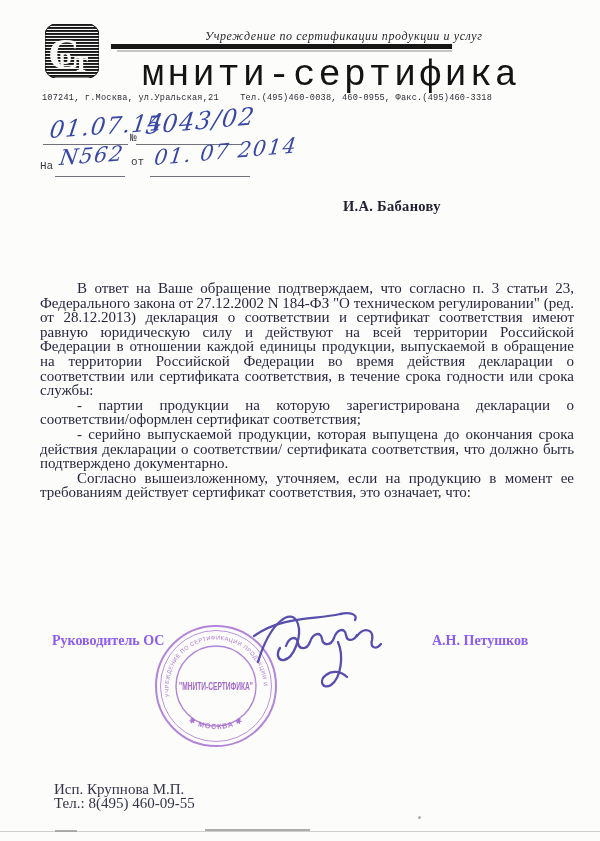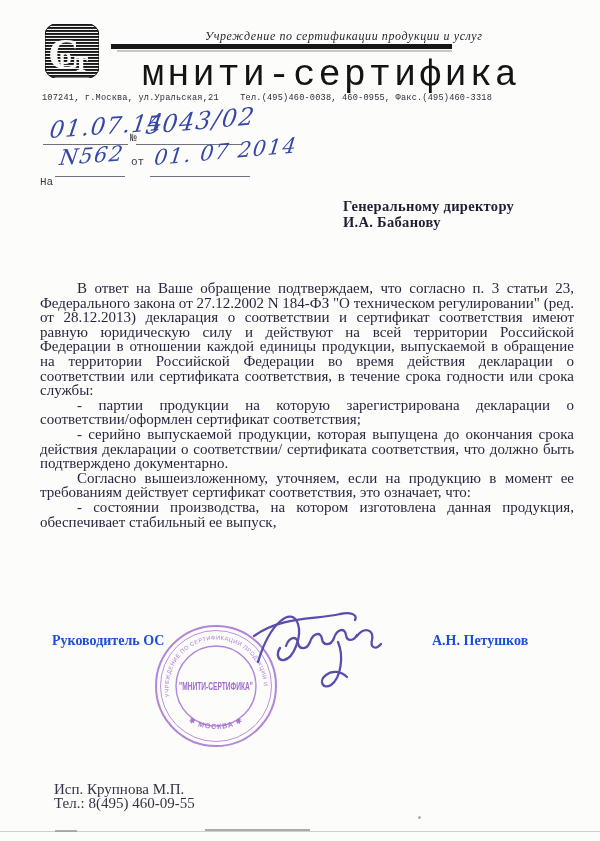--- a/index.html
+++ b/index.html
@@ -21,21 +21,21 @@
     font-family:"DejaVu Serif",serif;font-style:italic;color:#3747a6;
     white-space:nowrap;letter-spacing:1.5px;transform-origin:left bottom;
   }
   .uline{height:1.2px;background:#71717c;}
   
   .recipient{font-weight:bold;font-size:14.5px;line-height:15.8px;letter-spacing:.3px;color:#1f1f33;white-space:nowrap;}
   
   .body-text{width:534px;font-size:15px;line-height:14.6px;text-align:justify;color:#272740;}
   .body-text p{margin:0;text-indent:37px;}
   
-  .sig-label{font-weight:bold;font-size:14px;color:#1d4ed8;white-space:nowrap;}
+  .sig-label{font-weight:bold;font-size:14px;color:#8b5cf6;white-space:nowrap;}
   .footer-text{font-size:15px;line-height:14px;color:#33334a;white-space:nowrap;margin-left:16px;}
   .artifact{position:absolute;}
 </style>
 </head>
 <body>
 
 <div class="page">
 
   <svg class="abs" style="left:45px;top:24px;" width="54" height="54" viewBox="0 0 54 54">
     <defs>
@@ -58,38 +58,36 @@
   <div class="abs brand-title" style="left:126px;top:54px;margin-left:16px;">мнити-сертифика</div>
 
   <div class="abs address" style="left:42px;top:93px;">107241, г.Москва, ул.Уральская,21    Тел.(495)460-0038, 460-0955, Факс.(495)460-3318</div>
 
   <div class="abs hand" style="left:48px;top:117px;font-size:23px;transform:rotate(-4deg) skewX(-12deg);">01.07.14</div>
   <div class="abs typed" style="left:130px;top:132px;">№</div>
   <div class="abs hand" style="left:144px;top:112px;font-size:24px;transform:rotate(-5deg) skewX(-12deg);">5043/02</div>
   <div class="abs uline" style="left:43px;top:144px;width:85px;"></div>
   <div class="abs uline" style="left:136px;top:144px;width:106px;"></div>
 
-  <div class="abs typed" style="left:40px;top:176px;">На</div>
+  <div class="abs typed" style="left:40px;top:160px;">На</div>
   <div class="abs hand" style="left:58px;top:146px;font-size:21px;transform:rotate(-4deg) skewX(-12deg);">N562</div>
   <div class="abs typed" style="left:131px;top:156px;">от</div>
   <div class="abs hand" style="left:153px;top:146px;font-size:21px;transform:rotate(-5deg) skewX(-12deg);">01. 07 2014</div>
   <div class="abs uline" style="left:55px;top:176px;width:70px;"></div>
   <div class="abs uline" style="left:150px;top:176px;width:100px;"></div>
 
   <div class="abs recipient" style="left:343px;top:199px;">
-    <div>Генеральному директору</div>
     <div>И.А. Бабанову</div>
   </div>
 
   <div class="abs body-text" style="left:40px;top:281px;">
     <p>В ответ на Ваше обращение подтверждаем, что согласно п. 3 статьи 23, Федерального закона от 27.12.2002 N 184-ФЗ "О техническом регулировании" (ред. от 28.12.2013) декларация о соответствии и сертификат соответствия имеют равную юридическую силу и действуют на всей территории Российской Федерации в отношении каждой единицы продукции, выпускаемой в обращение на территории Российской Федерации во время действия декларации о соответствии или сертификата соответствия, в течение срока годности или срока службы:</p>
     <p>- партии продукции на которую зарегистрирована декларации о соответствии/оформлен сертификат соответствия;</p>
     <p>- серийно выпускаемой продукции, которая выпущена до окончания срока действия декларации о соответствии/ сертификата соответствия, что должно быть подтверждено документарно.</p>
     <p>Согласно вышеизложенному, уточняем, если на продукцию в момент ее требованиям действует сертификат соответствия, это означает, что:</p>
-    <p>- состоянии производства, на котором изготовлена данная продукция, обеспечивает стабильный ее выпуск,</p>
   </div>
 
   <div class="abs sig-label" style="left:52px;top:633px;">Руководитель ОС</div>
   <div class="abs sig-label" style="left:432px;top:633px;">А.Н. Петушков</div>
 
   <svg class="abs" style="left:146px;top:616px;" width="140" height="140" viewBox="-70 -70 140 140">
     <g stroke="#aa79d6" fill="none" opacity="0.9">
       <circle r="60" stroke-width="2"></circle>
       <circle r="55.5" stroke-width="0.9"></circle>
       <circle r="40" stroke-width="1.4"></circle>

